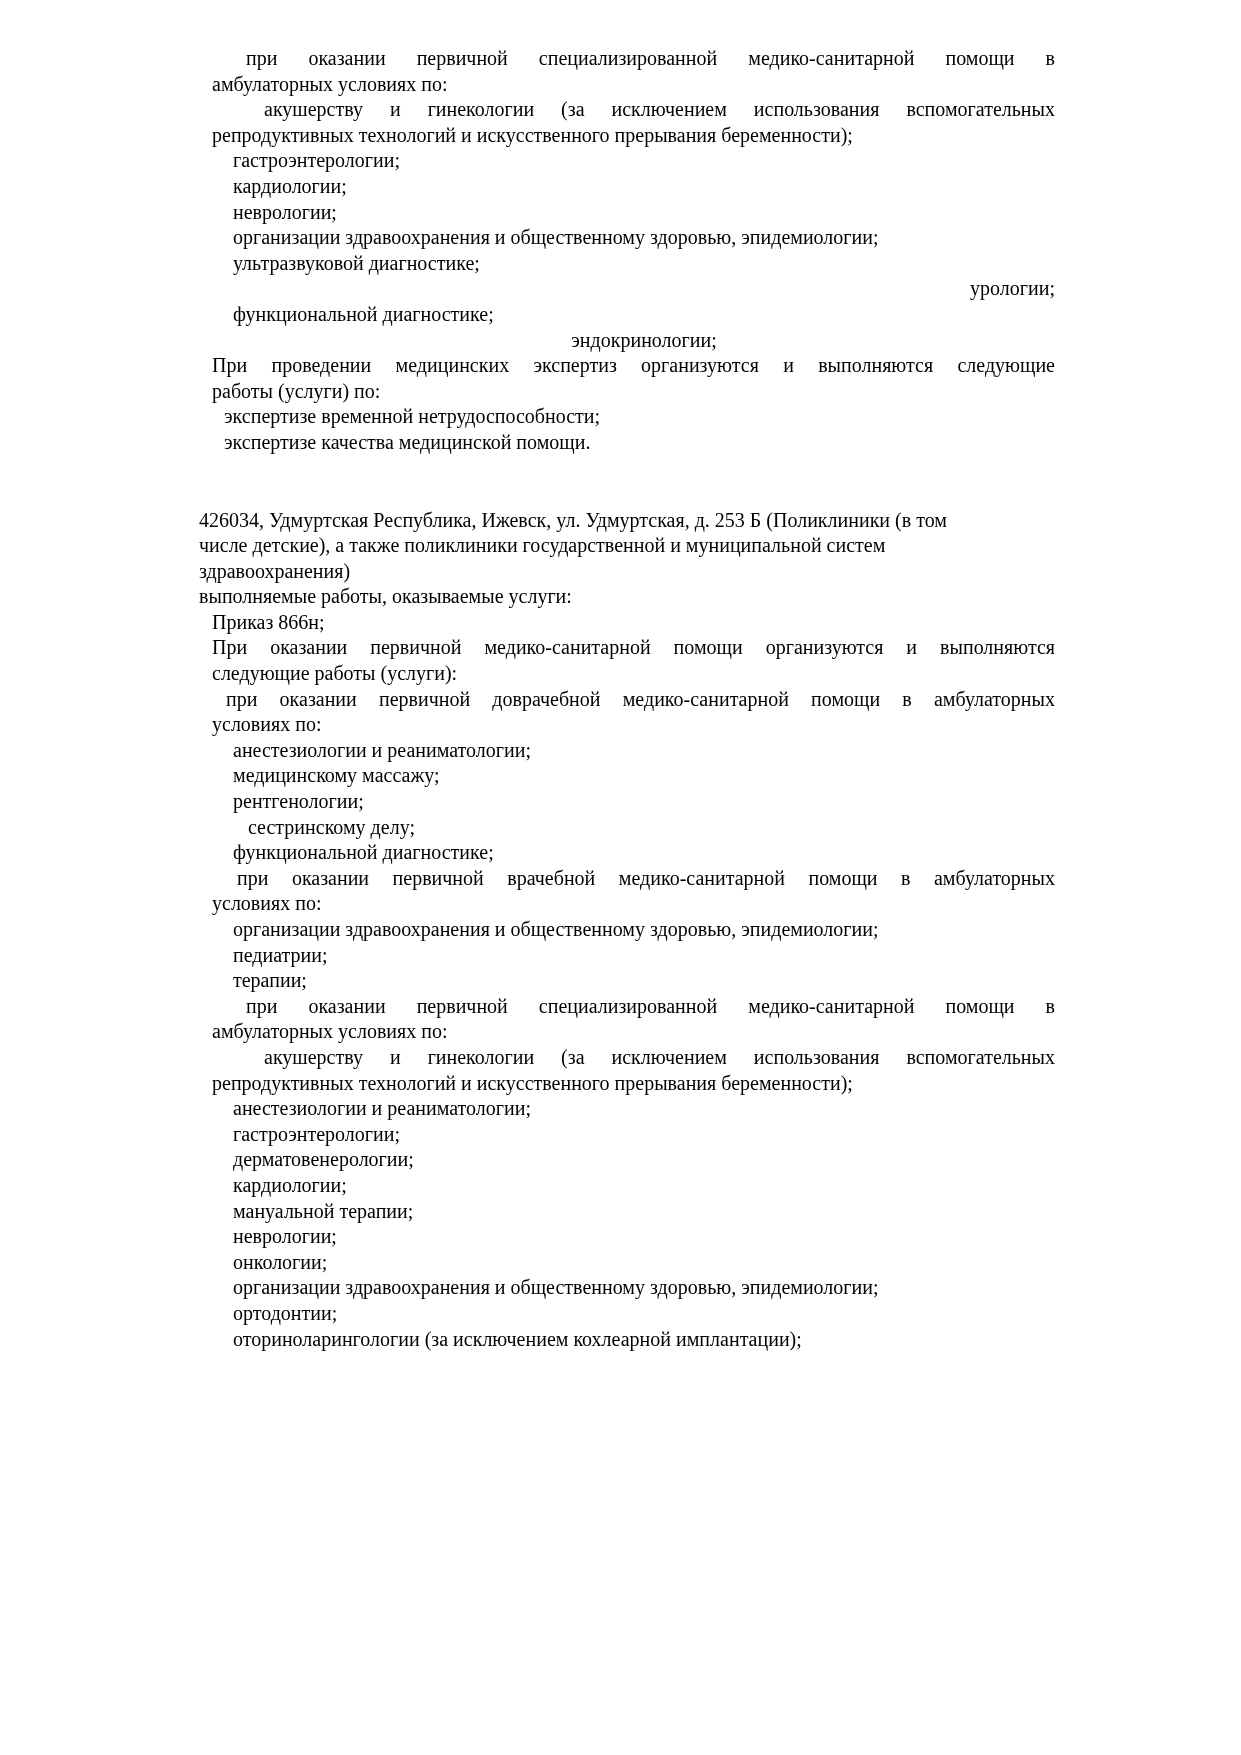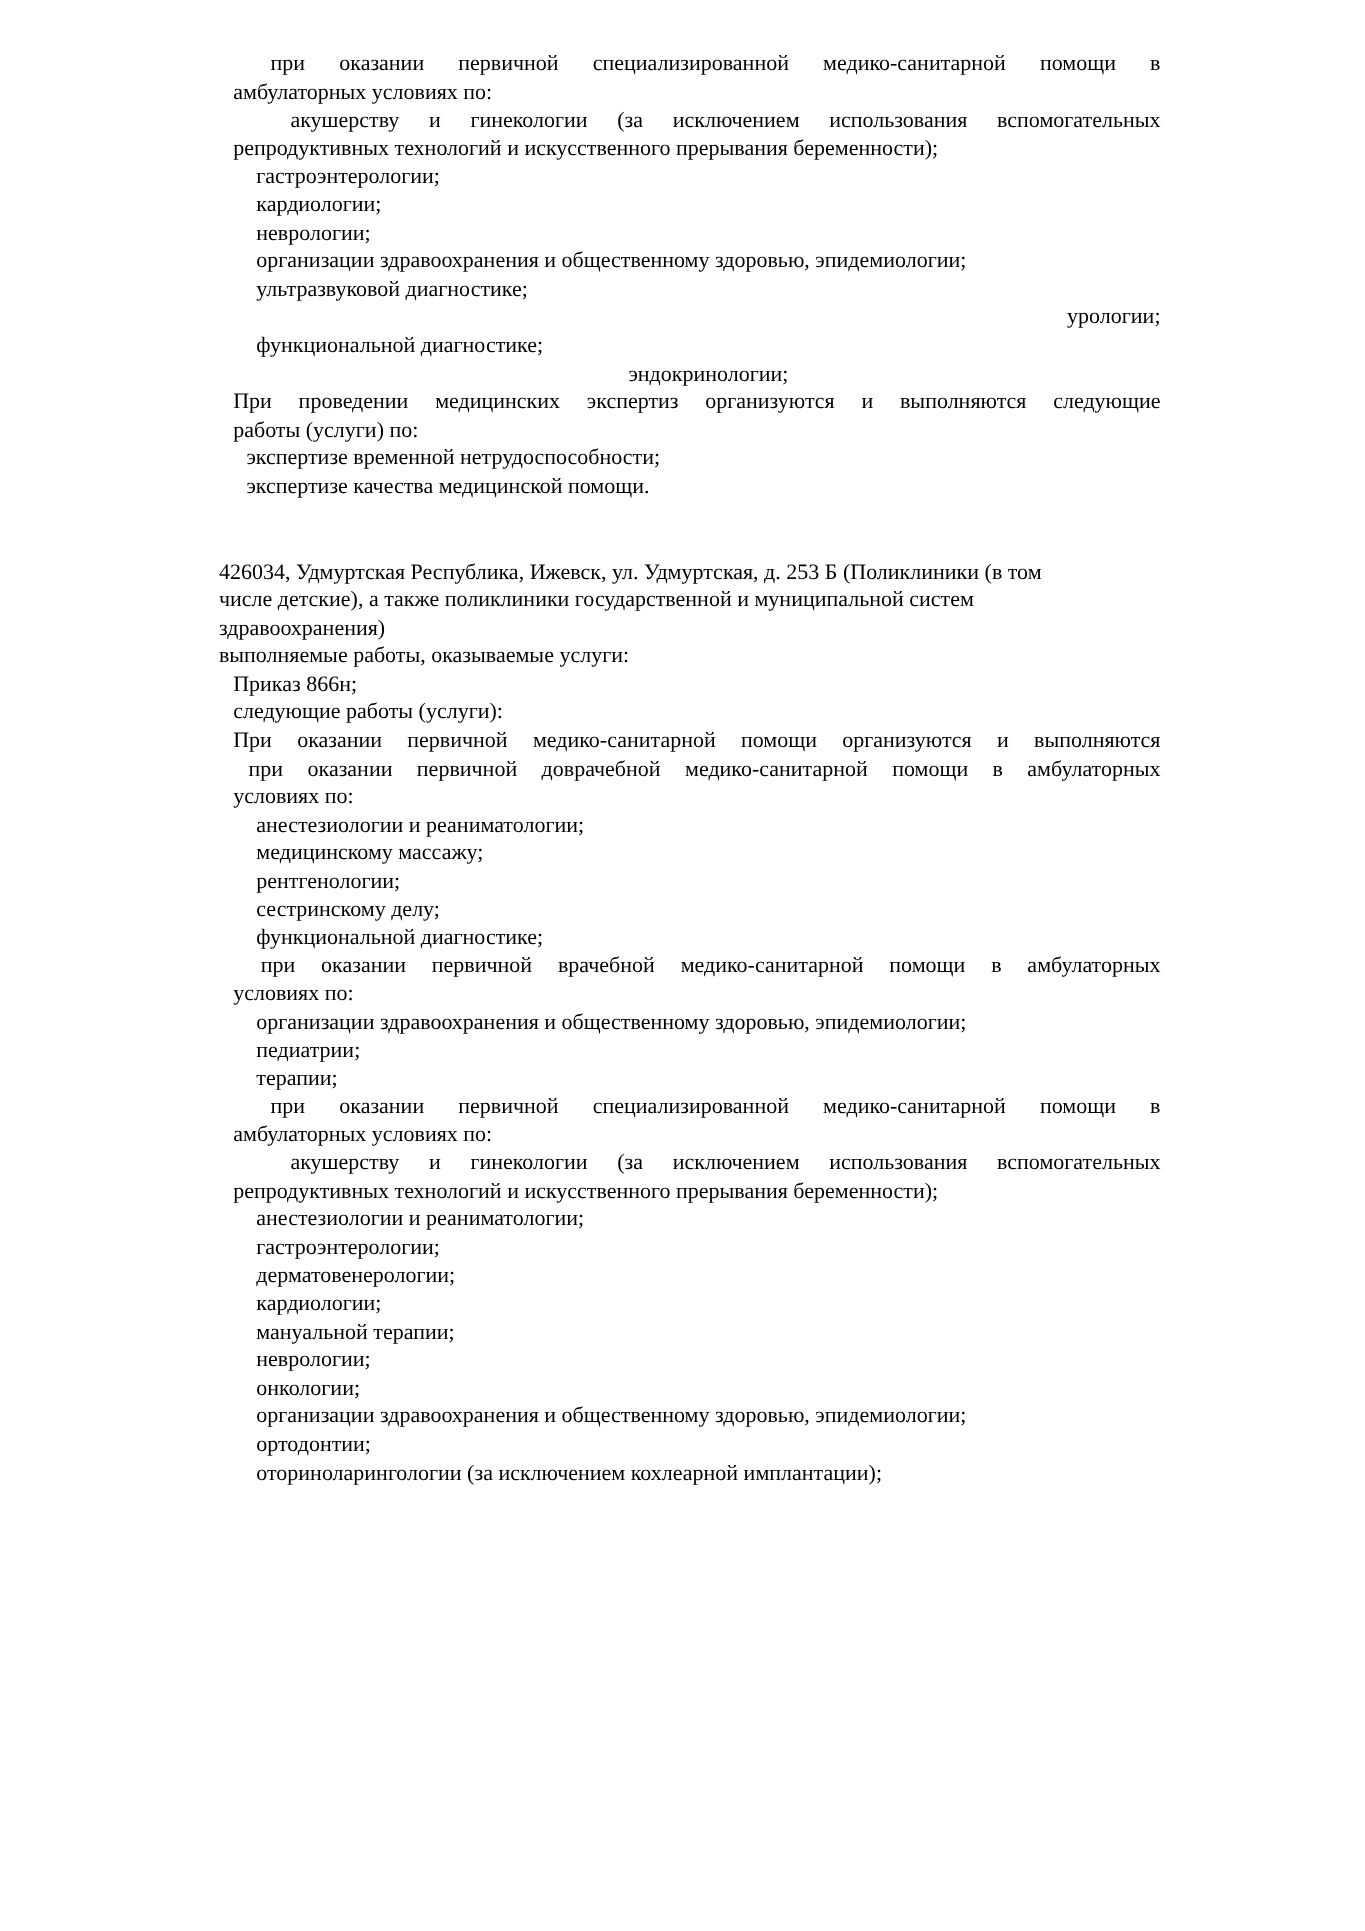--- a/index.html
+++ b/index.html
@@ -49,28 +49,28 @@
     <div class="line" style="margin-left: 34px; text-align: center;">эндокринологии;</div>
     <div class="line just" style="margin-left: 13px;">При проведении медицинских экспертиз организуются и выполняются следующие</div>
     <div class="line" style="margin-left: 13px;">работы (услуги) по:</div>
     <div class="line" style="margin-left: 25px;">экспертизе временной нетрудоспособности;</div>
     <div class="line" style="margin-left: 25px;">экспертизе качества медицинской помощи.</div>
     <div class="line gap" style="margin-left: 0px;">426034, Удмуртская Республика, Ижевск, ул. Удмуртская, д. 253 Б (Поликлиники (в том</div>
     <div class="line" style="margin-left: 0px;">числе детские), а также поликлиники государственной и муниципальной систем</div>
     <div class="line" style="margin-left: 0px;">здравоохранения)</div>
     <div class="line" style="margin-left: 0px;">выполняемые работы, оказываемые услуги:</div>
     <div class="line" style="margin-left: 13px;">Приказ 866н;</div>
+    <div class="line just" style="margin-left: 13px;">При оказании первичной медико-санитарной помощи организуются и выполняются</div>
     <div class="line" style="margin-left: 13px;">следующие работы (услуги):</div>
-    <div class="line just" style="margin-left: 13px;">При оказании первичной медико-санитарной помощи организуются и выполняются</div>
     <div class="line just" style="margin-left: 27px;">при оказании первичной доврачебной медико-санитарной помощи в амбулаторных</div>
     <div class="line" style="margin-left: 13px;">условиях по:</div>
     <div class="line" style="margin-left: 34px;">анестезиологии и реаниматологии;</div>
     <div class="line" style="margin-left: 34px;">медицинскому массажу;</div>
     <div class="line" style="margin-left: 34px;">рентгенологии;</div>
-    <div class="line" style="margin-left: 34px;">сестринскому делу;</div>
+    <div class="line" style="margin-left: 49px;">сестринскому делу;</div>
     <div class="line" style="margin-left: 34px;">функциональной диагностике;</div>
     <div class="line just" style="margin-left: 38px;">при оказании первичной врачебной медико-санитарной помощи в амбулаторных</div>
     <div class="line" style="margin-left: 13px;">условиях по:</div>
     <div class="line" style="margin-left: 34px;">организации здравоохранения и общественному здоровью, эпидемиологии;</div>
     <div class="line" style="margin-left: 34px;">педиатрии;</div>
     <div class="line" style="margin-left: 34px;">терапии;</div>
     <div class="line just" style="margin-left: 47px;">при оказании первичной специализированной медико-санитарной помощи в</div>
     <div class="line" style="margin-left: 13px;">амбулаторных условиях по:</div>
     <div class="line just" style="margin-left: 65px;">акушерству и гинекологии (за исключением использования вспомогательных</div>
     <div class="line" style="margin-left: 13px;">репродуктивных технологий и искусственного прерывания беременности);</div>

